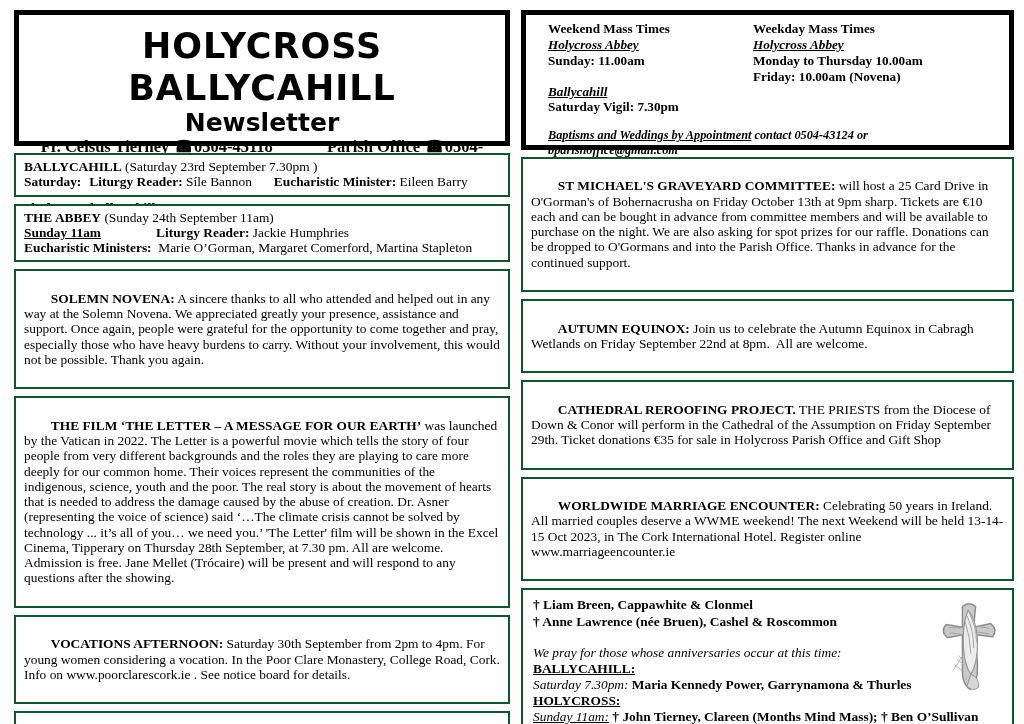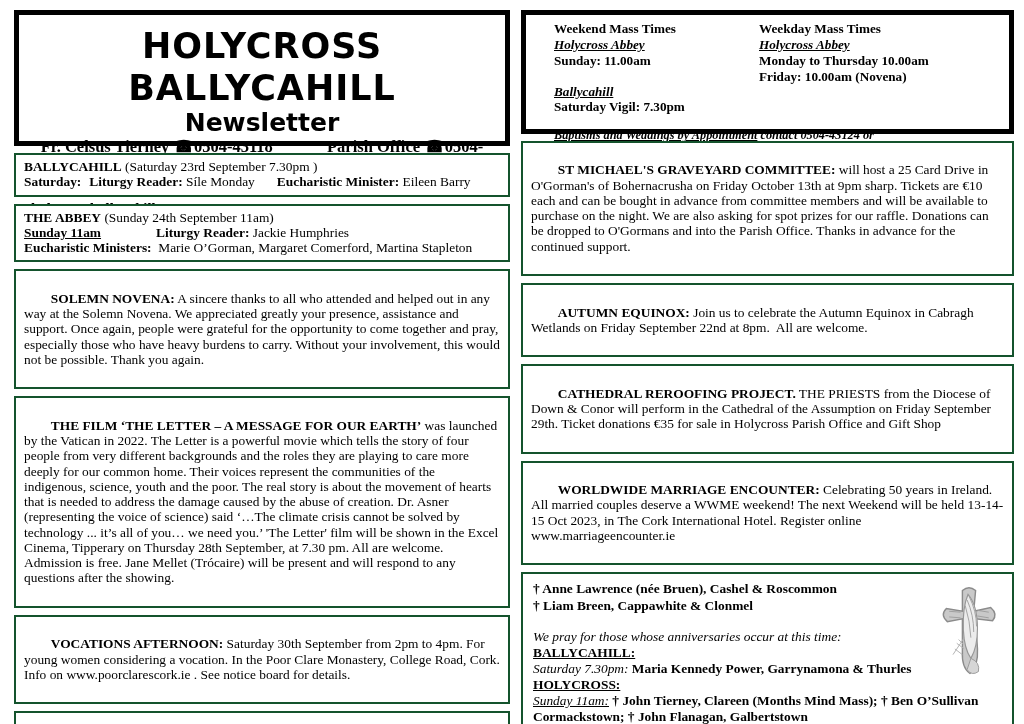--- a/index.html
+++ b/index.html
@@ -39,21 +39,21 @@
   }
   .contact-line { font-weight:bold; font-size:16.5px; line-height:22px; }
   .contact-line .gap { display:inline-block; width:46px; }
   .addr-line { font-weight:bold; font-size:14.8px; line-height:19px; text-align:left; padding-left:4px; }
   .addr-line .gap { display:inline-block; width:28px; }
   .web-line { display:flex; justify-content:space-between; align-items:flex-start;
               font-weight:bold; font-size:14.8px; line-height:19px; padding:0 4px; }
   .reg-code { font-style:italic; font-size:11.5px; }
 
   
-  .mass-box { height:124px; padding:6px 10px 4px 28px; font-size:13.2px; line-height:1.2; }
+  .mass-box { height:140px; padding:6px 10px 4px 22px; font-size:13.2px; line-height:1.2; }
   .mass-cols { display:flex; }
   .mass-col-weekend { width:205px; }
   .mass-col-weekday { flex:1; }
   .mass-gap { height:15px; }
   .baptisms { margin-top:13px; font-size:12.3px; }
 
   
   .p { margin:0; }
   .spacer-8  { display:inline-block; width:8px; }
   .spacer-22 { display:inline-block; width:22px; }
@@ -90,21 +90,21 @@
         <span>holycrossballycahill.com</span>
         <span class="reg-code">PRGN-885</span>
       </div>
     </div>
 
     <div class="box">
       <div class="p">
         <span class="b">BALLYCAHILL</span><span> (Saturday 23rd September 7.30pm )</span>
       </div>
       <div class="p">
-        <span class="b">Saturday:</span><span class="spacer-8"></span><span class="b">Liturgy Reader:</span><span> Síle Monday</span><span class="spacer-22"></span><span class="b">Eucharistic Minister:</span><span> Eileen Barry</span>
+        <span class="b">Saturday:</span><span class="spacer-8"></span><span class="b">Liturgy Reader:</span><span> Síle Bannon</span><span class="spacer-22"></span><span class="b">Eucharistic Minister:</span><span> Eileen Barry</span>
       </div>
     </div>
 
     <div class="box">
       <div class="p">
         <span class="b">THE ABBEY</span><span> (Sunday 24th September 11am)</span>
       </div>
       <div class="p">
         <span class="b u">Sunday 11am</span><span class="spacer-55"></span><span class="b">Liturgy Reader:</span><span> Jackie Humphries</span>
       </div>
@@ -192,22 +192,22 @@
       <div class="cross-art">
         <svg viewBox="0 0 70 104" width="66" height="98">
           <path d="M28 8 Q35 2 42 8 L40 30 L58 26 Q66 33 60 40 L42 38 L44 70 Q45 88 36 96 Q27 90 28 72 L28 38 L12 41 Q4 34 11 27 L28 30 Z" fill="#c9c9c9" stroke="#8b8b8b" stroke-width="1.5"></path>
           <path d="M14 30 L26 31 M14 36 L26 37 M44 29 L56 31 M44 35 L56 37" stroke="#9d9d9d" stroke-width="1" fill="none"></path>
           <path d="M34 12 Q44 24 44 48 Q44 68 37 80 Q30 70 29 50 Q28 26 34 12 Z" fill="#ececec" stroke="#969696" stroke-width="1.2"></path>
           <path d="M33 18 Q40 34 40 52 M31 24 Q36 40 37 58 M35 14 Q43 30 43 46" stroke="#a0a0a0" stroke-width="1" fill="none"></path>
           <path d="M30 58 L18 76 M22 64 L30 70 M20 70 L28 76 M24 60 L29 65" stroke="#b0b0b0" stroke-width="1" fill="none"></path>
           <path d="M37 80 Q47 84 45 94 Q38 99 33 92 Z" fill="#d6d6d6" stroke="#999999" stroke-width="1"></path>
         </svg>
       </div>
+      <div class="b">† Liam Breen, Cappawhite &amp; Clonmel</div>
       <div class="b">† Anne Lawrence (née Bruen), Cashel &amp; Roscommon</div>
-      <div class="b">† Liam Breen, Cappawhite &amp; Clonmel</div>
       <div class="i mt">We pray for those whose anniversaries occur at this time:</div>
       <div class="b u">BALLYCAHILL:</div>
       <div>
         <span class="i">Saturday 7.30pm:</span><span class="b pre"> Maria Kennedy Power, Garrynamona &amp; Thurles</span>
       </div>
       <div class="b u">HOLYCROSS:</div>
       <div>
         <span class="i u">Sunday 11am:</span><span class="b pre"> † John Tierney, Clareen (Months Mind Mass); † Ben O’Sullivan Cormackstown; † John Flanagan, Galbertstown</span>
       </div>
 

